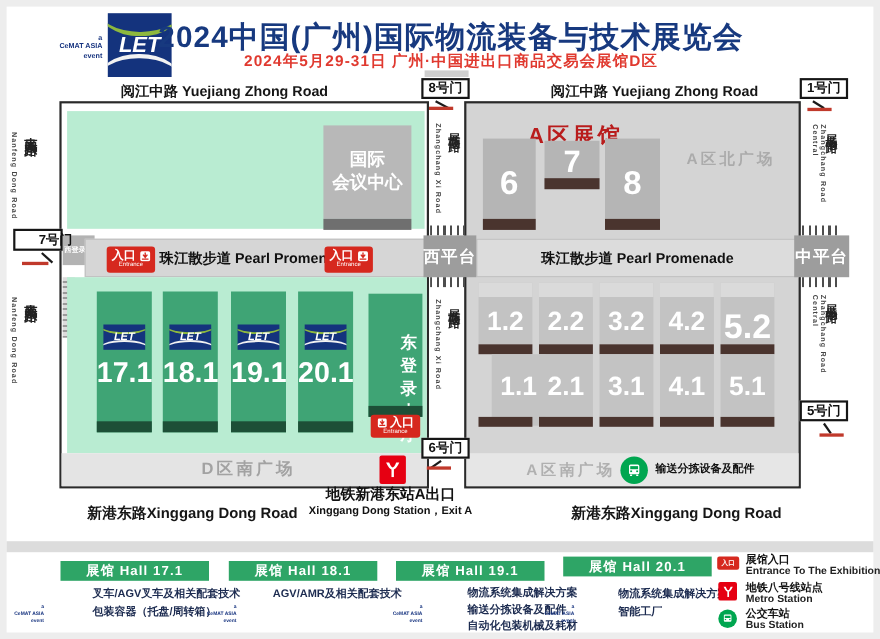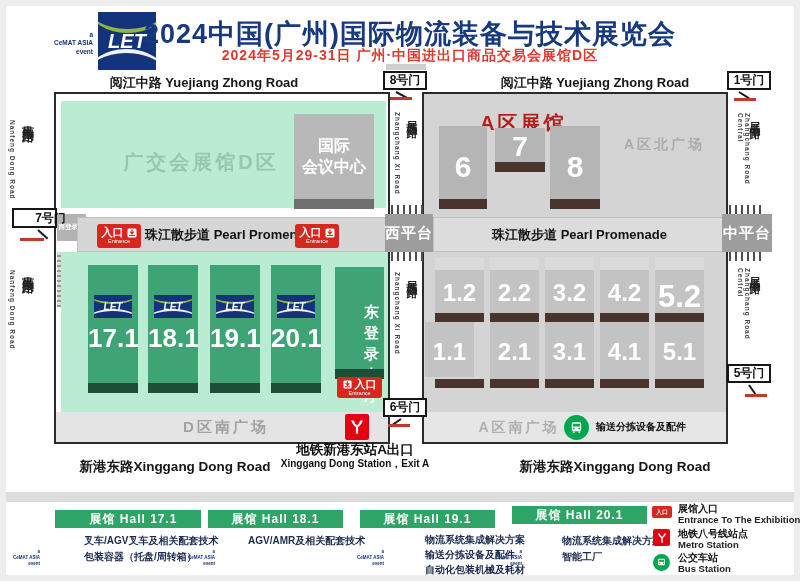--- a/index.html
+++ b/index.html
@@ -83,21 +83,20 @@
   <div class="abs ven" style="left:9px;top:120px;height:95px;">Nanfeng Dong Road</div>
   <div class="abs vcn" style="left:19px;top:115px;height:95px;">南风东路</div>
   <div class="abs gate" style="left:12px;top:208px;width:45px;height:20px;padding-left:32px;">7号门</div>
   <div class="abs ptr" style="left:38px;top:229px;width:13px;transform:rotate(42deg);"></div>
   <div class="abs reddash" style="left:20px;top:238px;width:24px;"></div>
   <div class="abs ven" style="left:9px;top:270px;height:95px;">Nanfeng Dong Road</div>
   <div class="abs vcn" style="left:19px;top:266px;height:95px;">南风东路</div>
 
   <div class="abs box" style="left:54px;top:92px;width:336px;height:352px;">
     <div class="abs greenarea" style="left:5px;top:7px;width:325px;height:107px;"></div>
-    <div class="abs graytext" style="left:45px;top:55px;width:200px;font-size:20px;color:#97c8af;text-align:center;">广交会展馆D区</div>
     <div class="abs" style="left:238px;top:20px;width:80px;height:85px;background:#b8b8b8;display:flex;flex-direction:column;align-items:center;justify-content:center;color:#fff;font-weight:bold;font-size:16px;line-height:1.3;">
       <div>国际</div>
       <div>会议中心</div>
     </div>
     <div class="abs" style="left:238px;top:105px;width:80px;height:10px;background:#6f6f6f;"></div>
 
     <div class="abs" style="left:1px;top:120px;width:29px;height:27px;background:#b3b3b3;color:#fff;font-size:6.5px;font-weight:bold;display:flex;align-items:center;justify-content:center;">西登录口</div>
     <div class="abs vhatch" style="left:1px;top:158px;width:11px;height:55px;"></div>
 
     <div class="abs strip" style="left:21px;top:123px;width:311px;height:35px;">
@@ -244,21 +243,21 @@
         <div class="cap"></div>
         <div class="num" style="top:22px;font-size:31px;">5.2</div>
       </div>
 
     <div class="abs bar-brown" style="left:11px;top:219px;width:49px;height:9px;"></div>
     <div class="abs bar-brown" style="left:66px;top:219px;width:49px;height:9px;"></div>
     <div class="abs bar-brown" style="left:121px;top:219px;width:49px;height:9px;"></div>
     <div class="abs bar-brown" style="left:176px;top:219px;width:49px;height:9px;"></div>
     <div class="abs bar-brown" style="left:231px;top:219px;width:49px;height:9px;"></div>
 
-    <div class="hall-a" style="left:1px;top:228px;width:49px;height:55px;">
+    <div class="hall-a" style="left:23px;top:228px;width:49px;height:65px;">
         <div class="num" style="top:16px;font-size:24px;">1.1</div>
       </div>
     <div class="hall-a" style="left:66px;top:228px;width:49px;height:57px;">
         <div class="num" style="top:16px;font-size:24px;">2.1</div>
       </div>
     <div class="hall-a" style="left:121px;top:228px;width:49px;height:57px;">
         <div class="num" style="top:16px;font-size:24px;">3.1</div>
       </div>
     <div class="hall-a" style="left:176px;top:228px;width:49px;height:57px;">
         <div class="num" style="top:16px;font-size:24px;">4.1</div>
@@ -299,21 +298,21 @@
   <div class="abs ptr" style="left:749px;top:384px;width:11px;transform:rotate(55deg);"></div>
   <div class="abs reddash" style="left:745px;top:394px;width:22px;"></div>
 
   <div class="abs" style="left:275px;top:441px;width:160px;text-align:center;font-weight:bold;font-size:13.5px;color:#111;">地铁新港东站A出口</div>
   <div class="abs" style="left:275px;top:457px;width:160px;text-align:center;font-weight:bold;font-size:10px;color:#111;">Xinggang Dong Station，Exit A</div>
   <div class="abs roadlabel" style="left:65px;top:458px;width:220px;font-size:13.5px;">新港东路Xinggang Dong Road</div>
   <div class="abs roadlabel" style="left:505px;top:458px;width:220px;font-size:13.5px;">新港东路Xinggang Dong Road</div>
 
   <div class="abs" style="left:6px;top:492px;width:788px;height:10px;background:#dcdcdc;"></div>
 
-  <div class="abs lbar" style="left:55px;top:510px;width:135px;height:18px;padding-left:11px;">展馆 Hall  17.1</div>
+  <div class="abs lbar" style="left:55px;top:510px;width:135px;height:18px;">展馆 Hall  17.1</div>
   <div class="abs brandtxt" style="left:12px;top:549px;width:28px;font-size:4.5px;">
     <div>a</div>
       <div>CeMAT ASIA</div>
       <div>event</div>
   </div>
 
   <div class="abs ldesc" style="left:84px;top:533px;">
     <div>叉车/AGV叉车及相关配套技术</div>
     <div>包装容器（托盘/周转箱）</div>
     <div></div>

